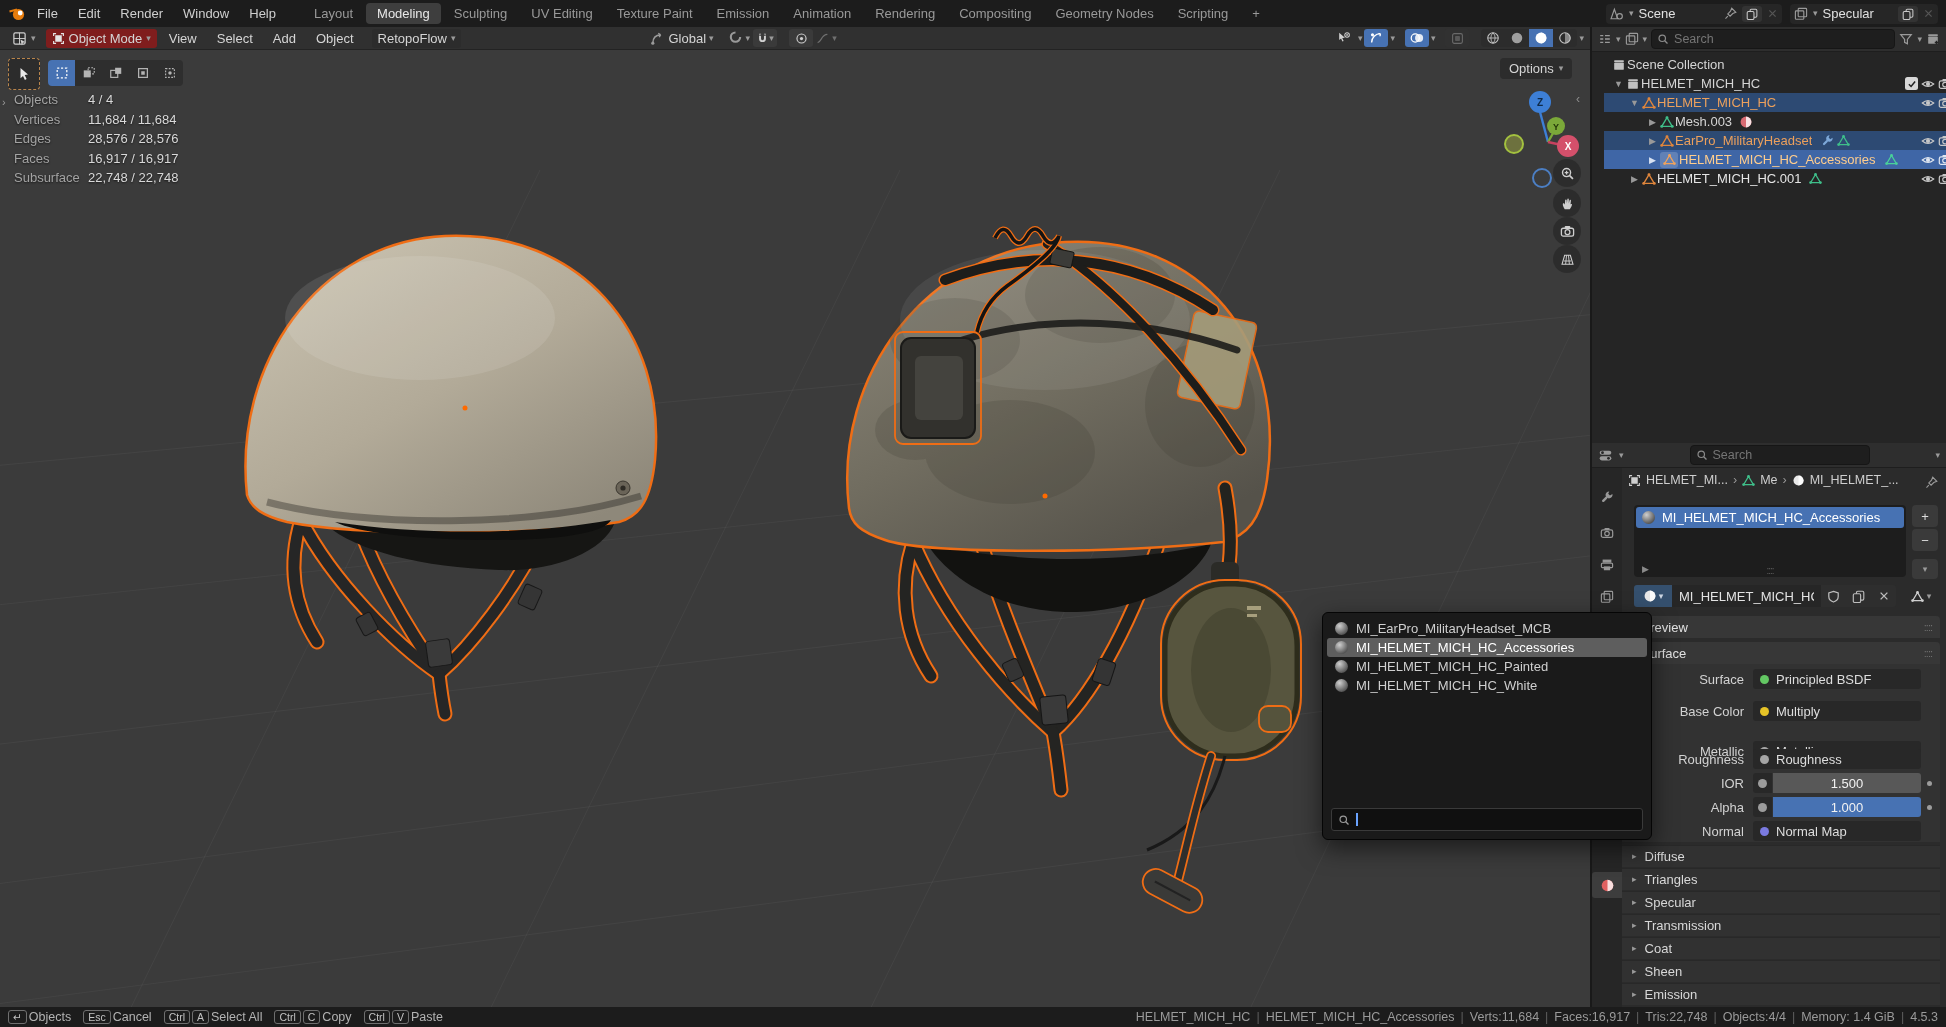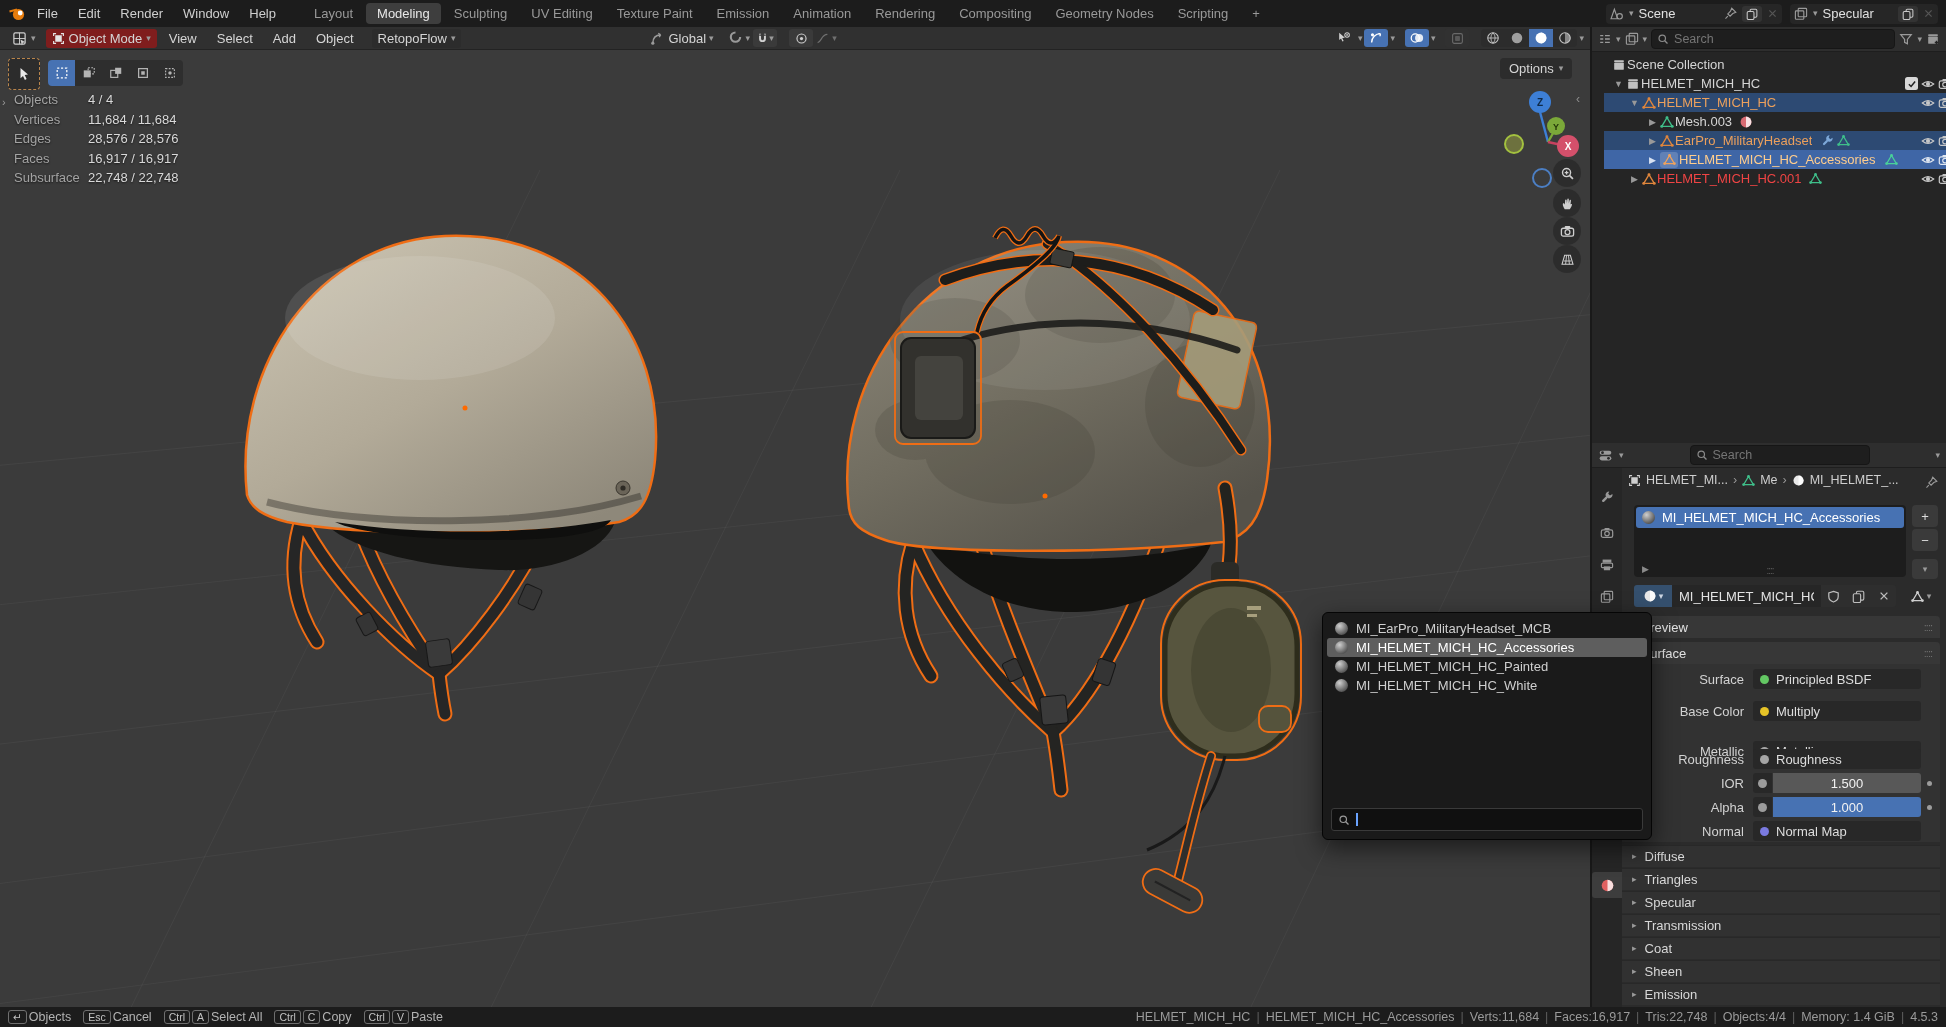--- a/index.html
+++ b/index.html
@@ -731,21 +731,21 @@
         <svg class="ic" width="14" height="14" viewBox="0 0 16 16" color="#dfe6f0">
             <use href="#i-cam"></use>
           </svg>
       </span>
     </div>
     <div class="orow" style="top:142px;padding-left:24px">
       <span class="exp">▶</span>
       <svg class="ic" width="14" height="14" viewBox="0 0 16 16" color="#e0863c">
           <use href="#i-tri"></use>
         </svg>
-      <span class="oname" style="color:#ef4444">HELMET_MICH_HC.001</span>
+      <span class="oname" style="color:#e5e5e5">HELMET_MICH_HC.001</span>
       <svg class="ic" width="13" height="13" viewBox="0 0 16 16" color="#3fbf8a" style="margin-left:6px">
           <use href="#i-tri"></use>
         </svg>
       <span class="orico">
         <svg class="ic" width="14" height="14" viewBox="0 0 16 16" color="#c8c8c8">
             <use href="#i-eye"></use>
           </svg>
         <svg class="ic" width="14" height="14" viewBox="0 0 16 16" color="#c8c8c8">
             <use href="#i-cam"></use>
           </svg>

